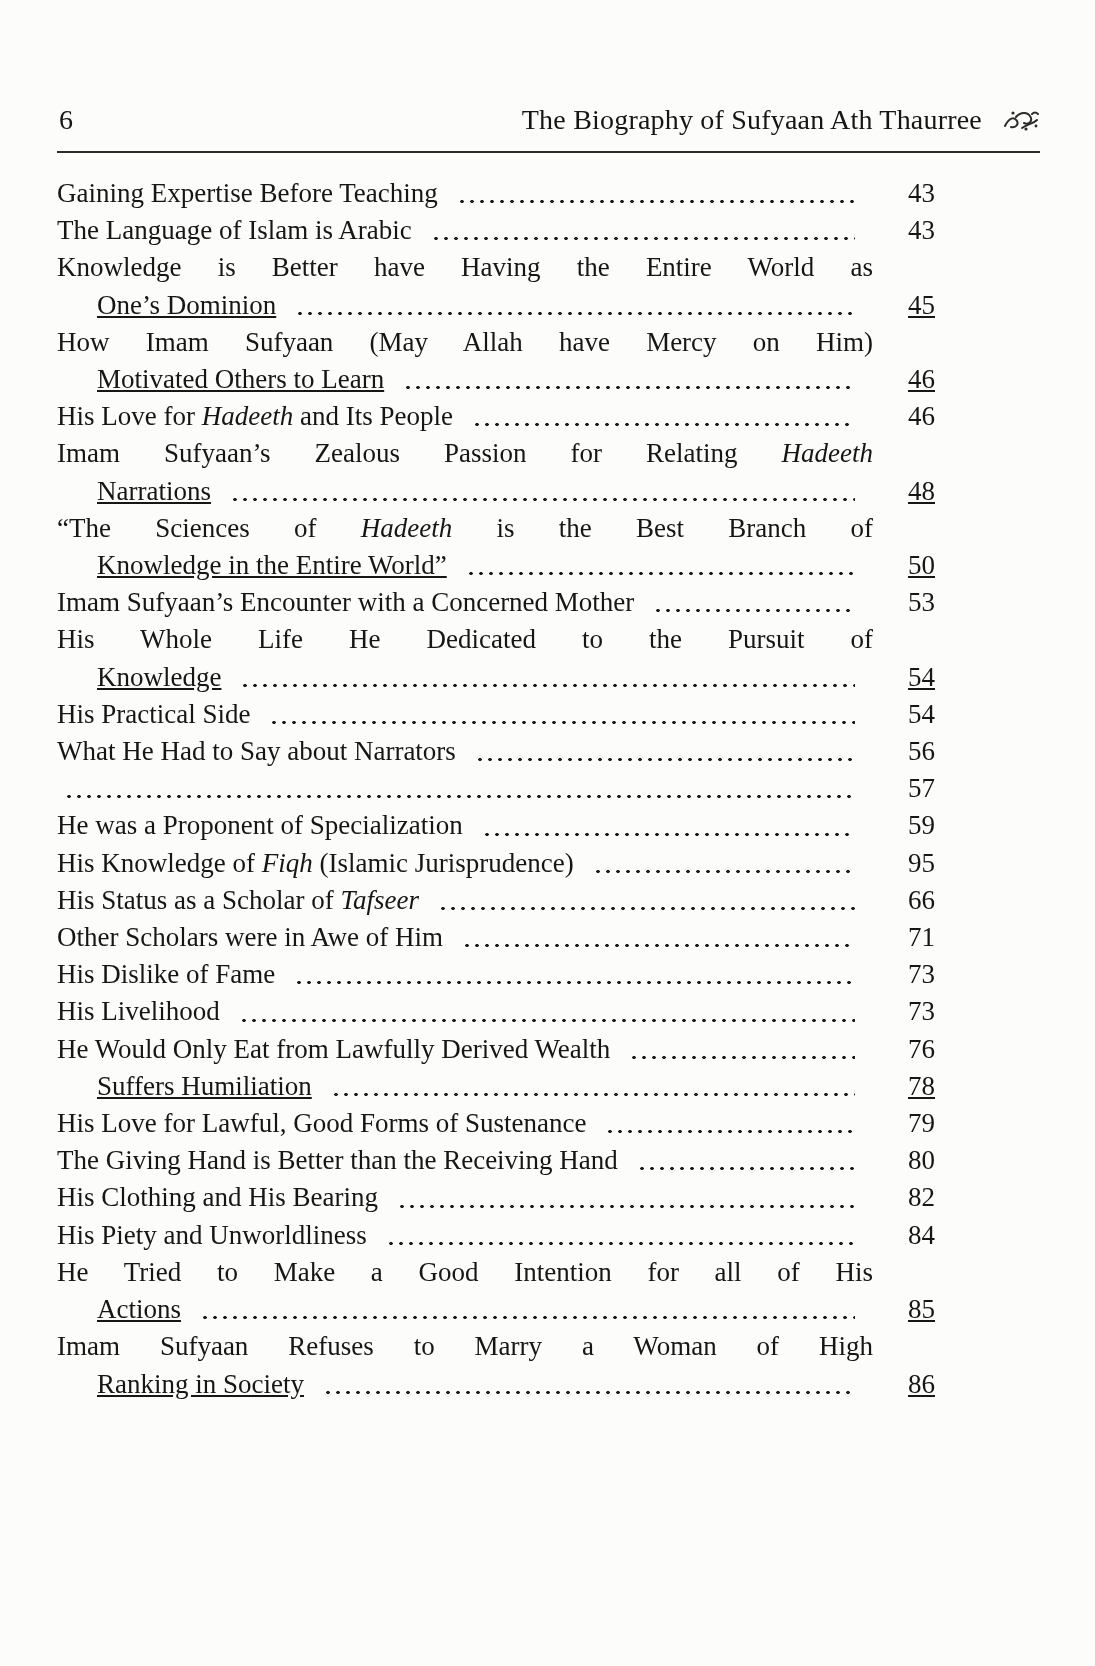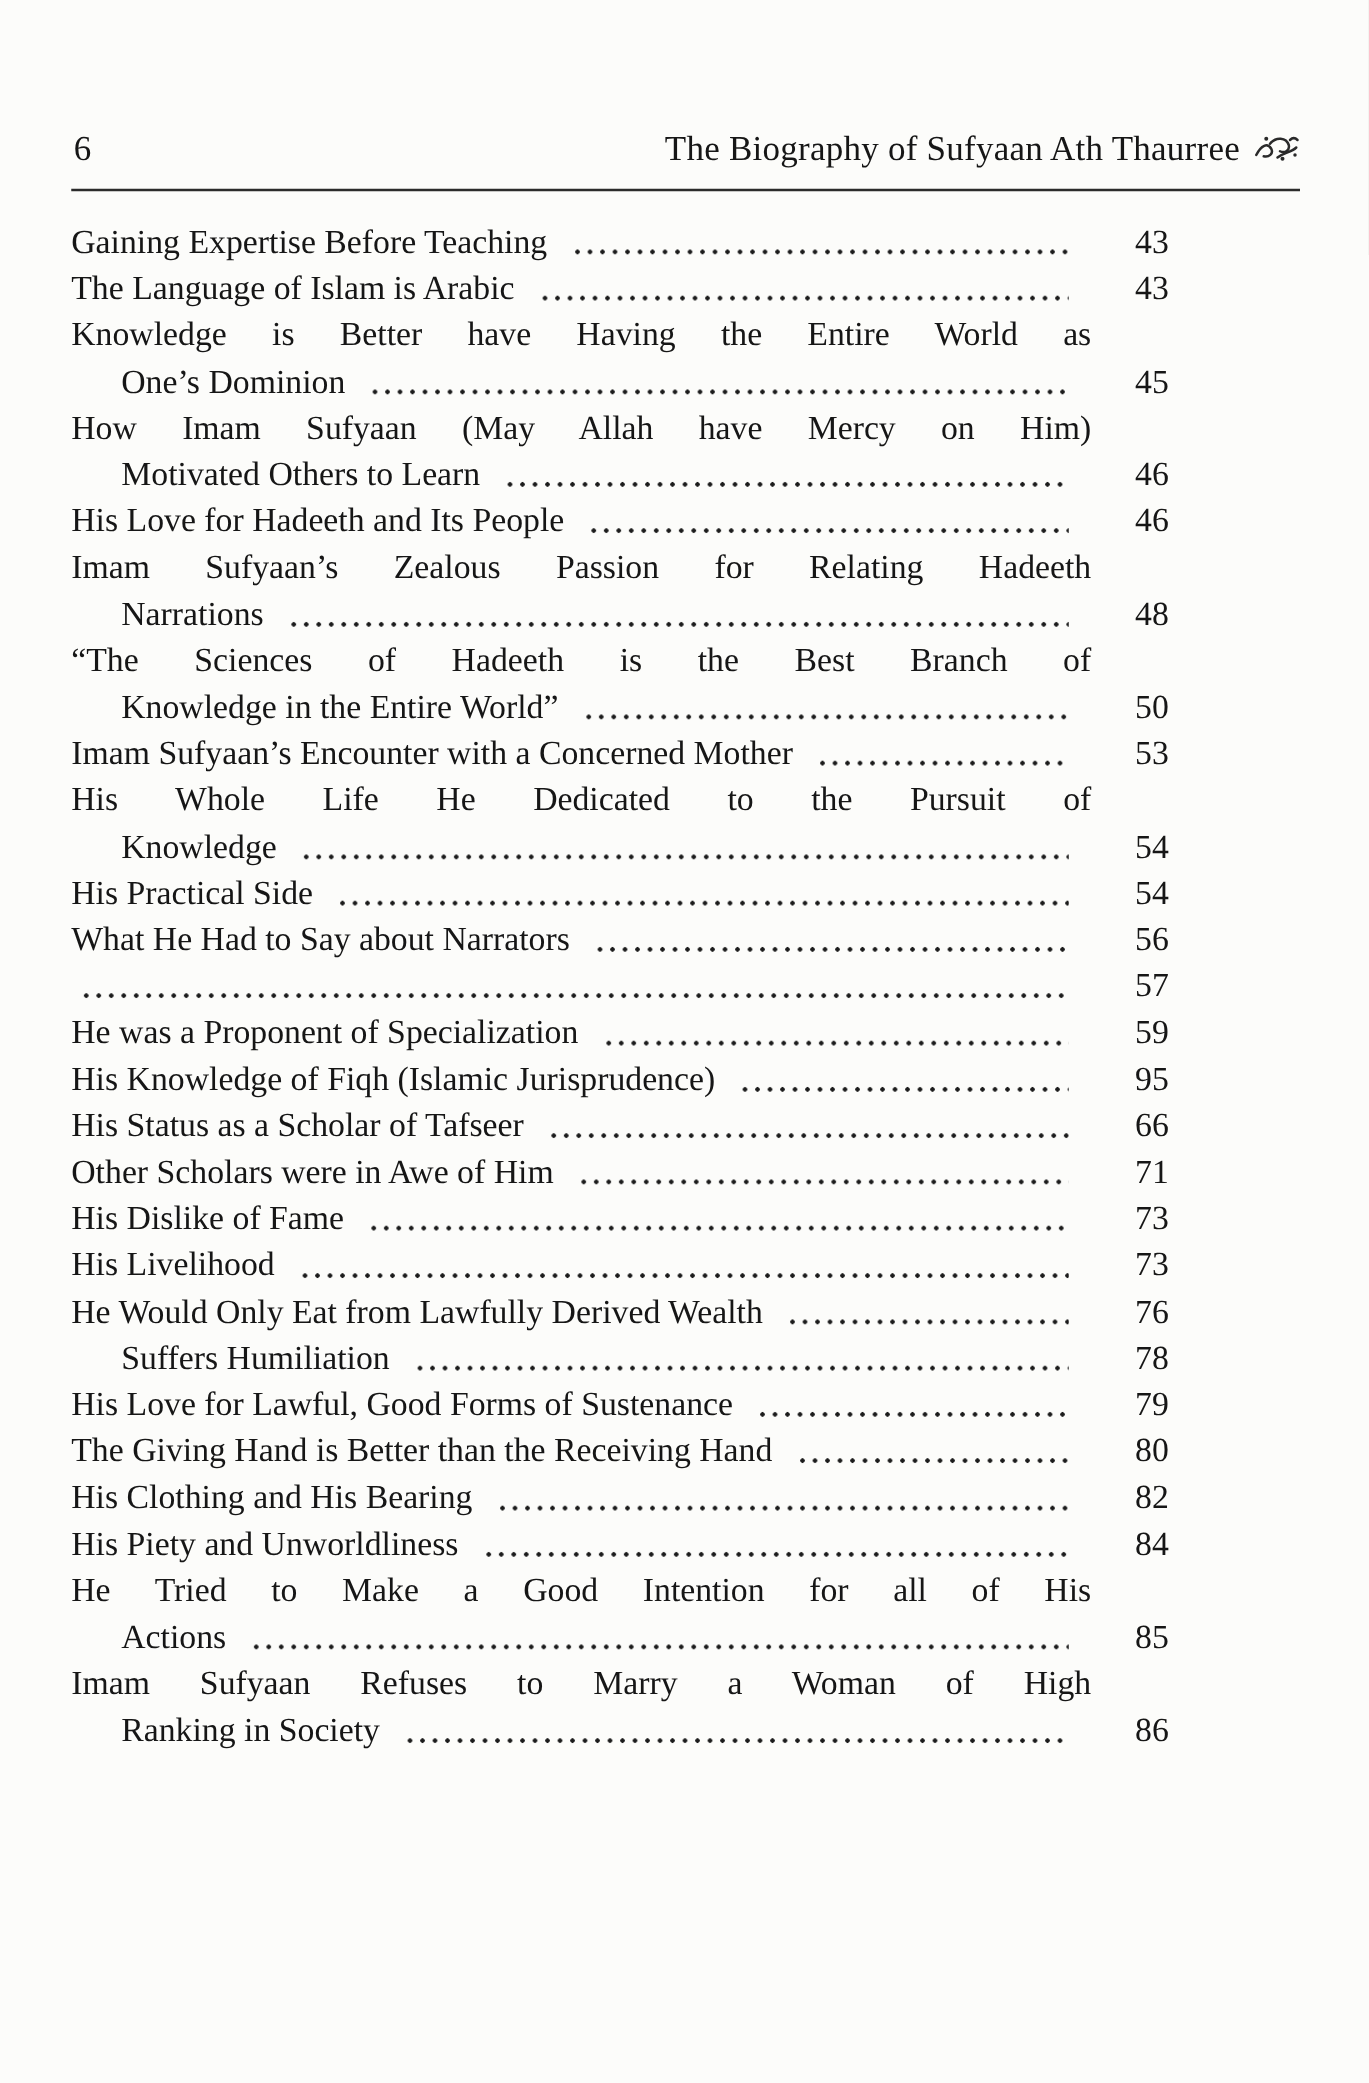--- a/index.html
+++ b/index.html
@@ -25,22 +25,22 @@
     justify-content: space-between;
     align-items: baseline;
     font-size: 28px;
     line-height: 32px;
   }
   .folio {
     padding-left: 2px;
   }
   .running-title {
     display: inline-flex;
-    align-items: center;
-    gap: 10px;
+    align-items: flex-end;
+    gap: 20px;
     letter-spacing: 0.2px;
   }
   .honorific-svg {
     display: inline-block;
     margin-bottom: 2px;
   }
   .header-rule {
     margin-top: 15px;
     border-bottom: 2px solid #2b2b2b;
   }
@@ -59,23 +59,23 @@
   .line.full {
     text-align: justify;
     text-align-last: justify;
     margin-right: 62px; 
   }
   
   .line.last {
     display: flex;
     gap: 12px;
   }
-  .line.indent { padding-left: 40px; }
+  .line.indent { padding-left: 40px; text-decoration: underline; }
   .txt { white-space: pre-wrap; }
-  .it { }
+  .it { font-style: italic; }
   .leader {
     flex: 1;
     align-self: flex-end;
     height: 7px;
     margin: 0 10px 7px 7px;
     background-image: radial-gradient(circle, #1c1c1c 1.6px, rgba(0,0,0,0) 1.9px);
     background-size: 10px 7px;
     background-repeat: repeat-x;
     background-position: left bottom;
     min-width: 18px;

